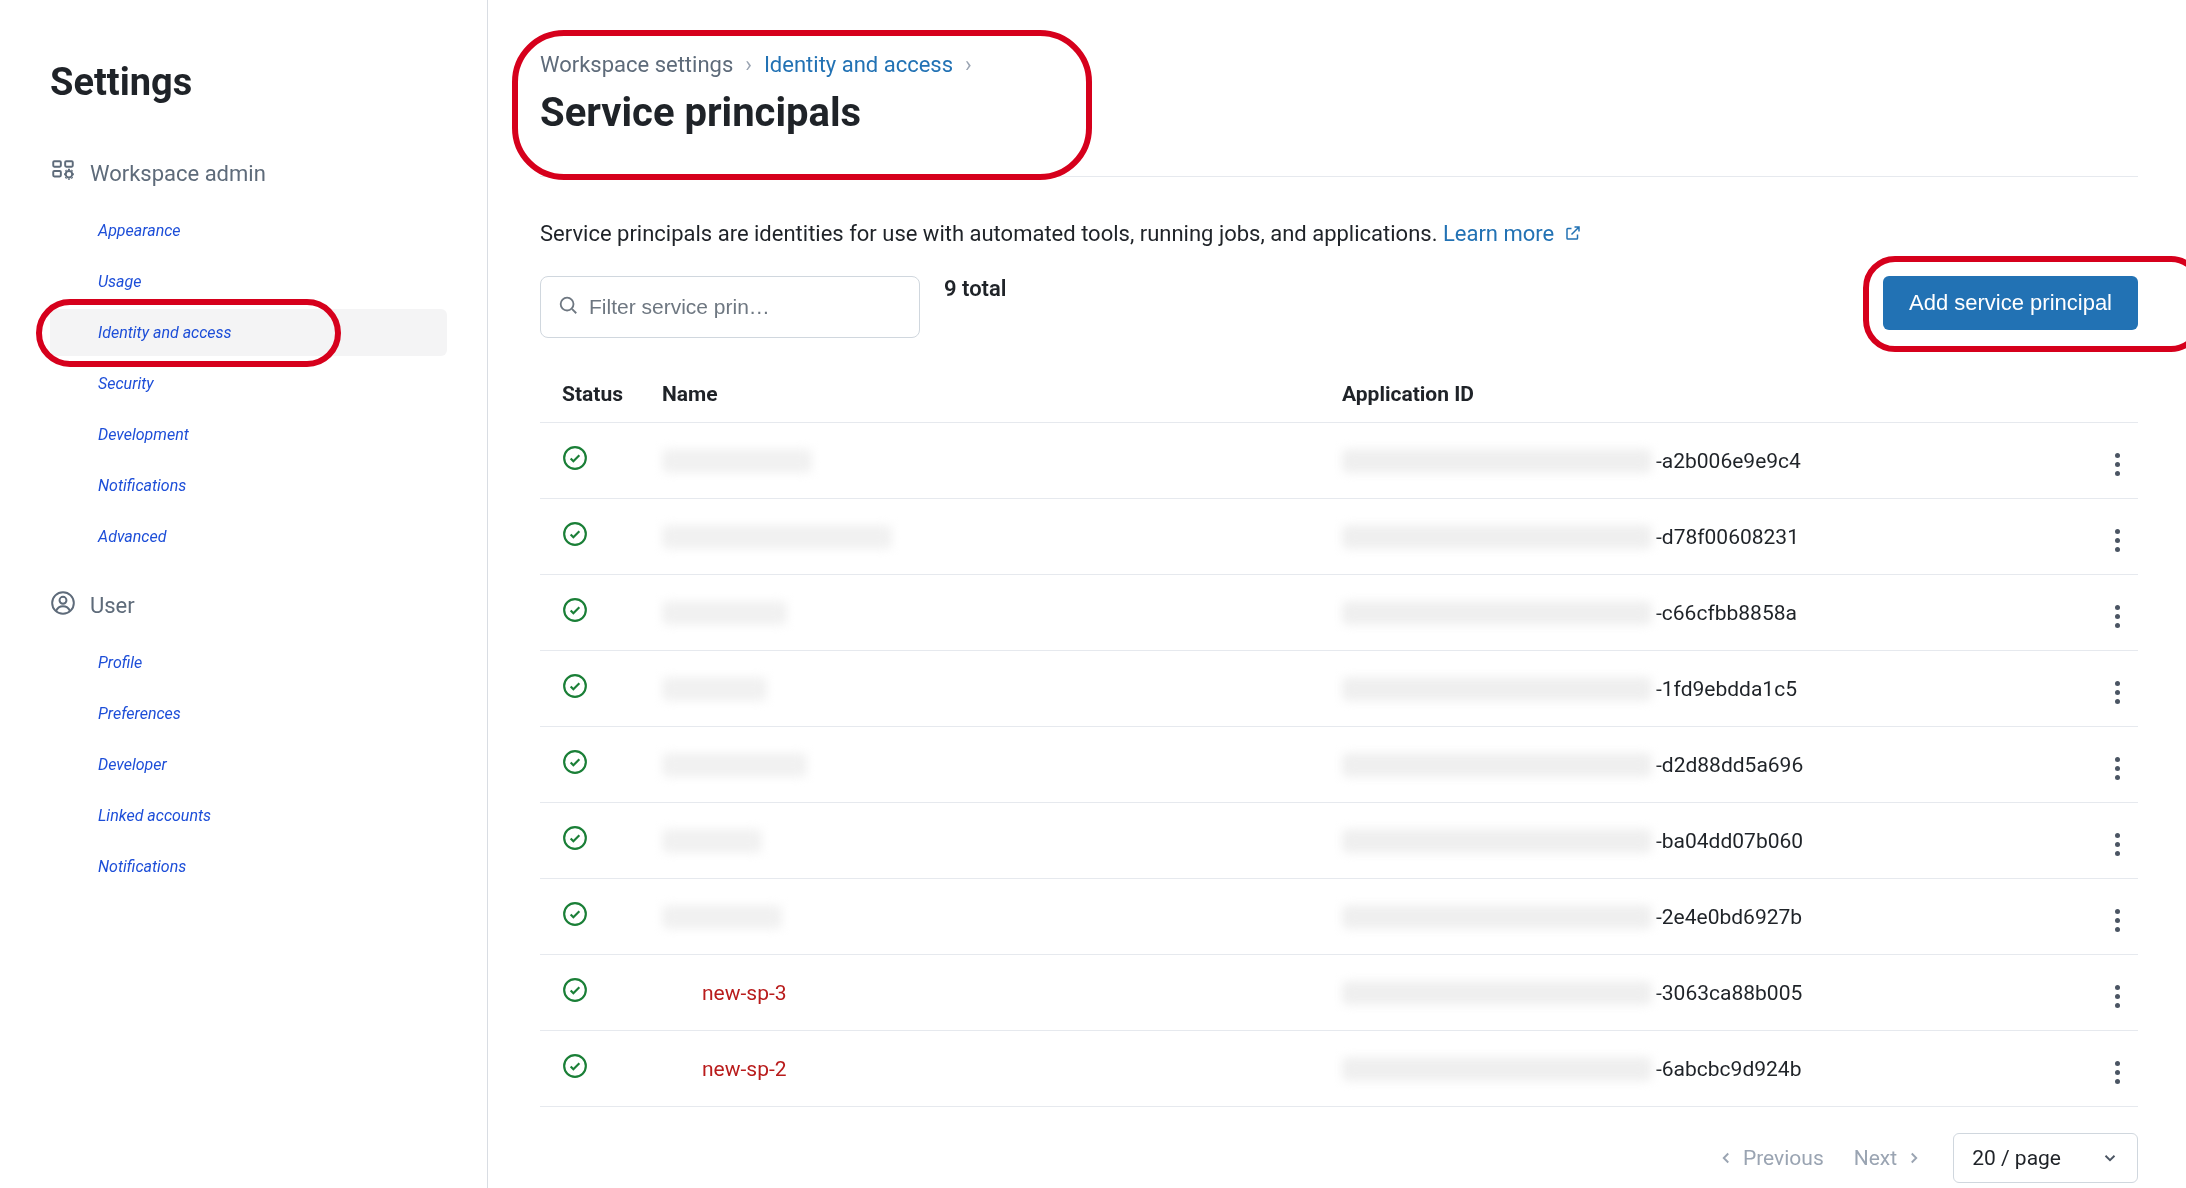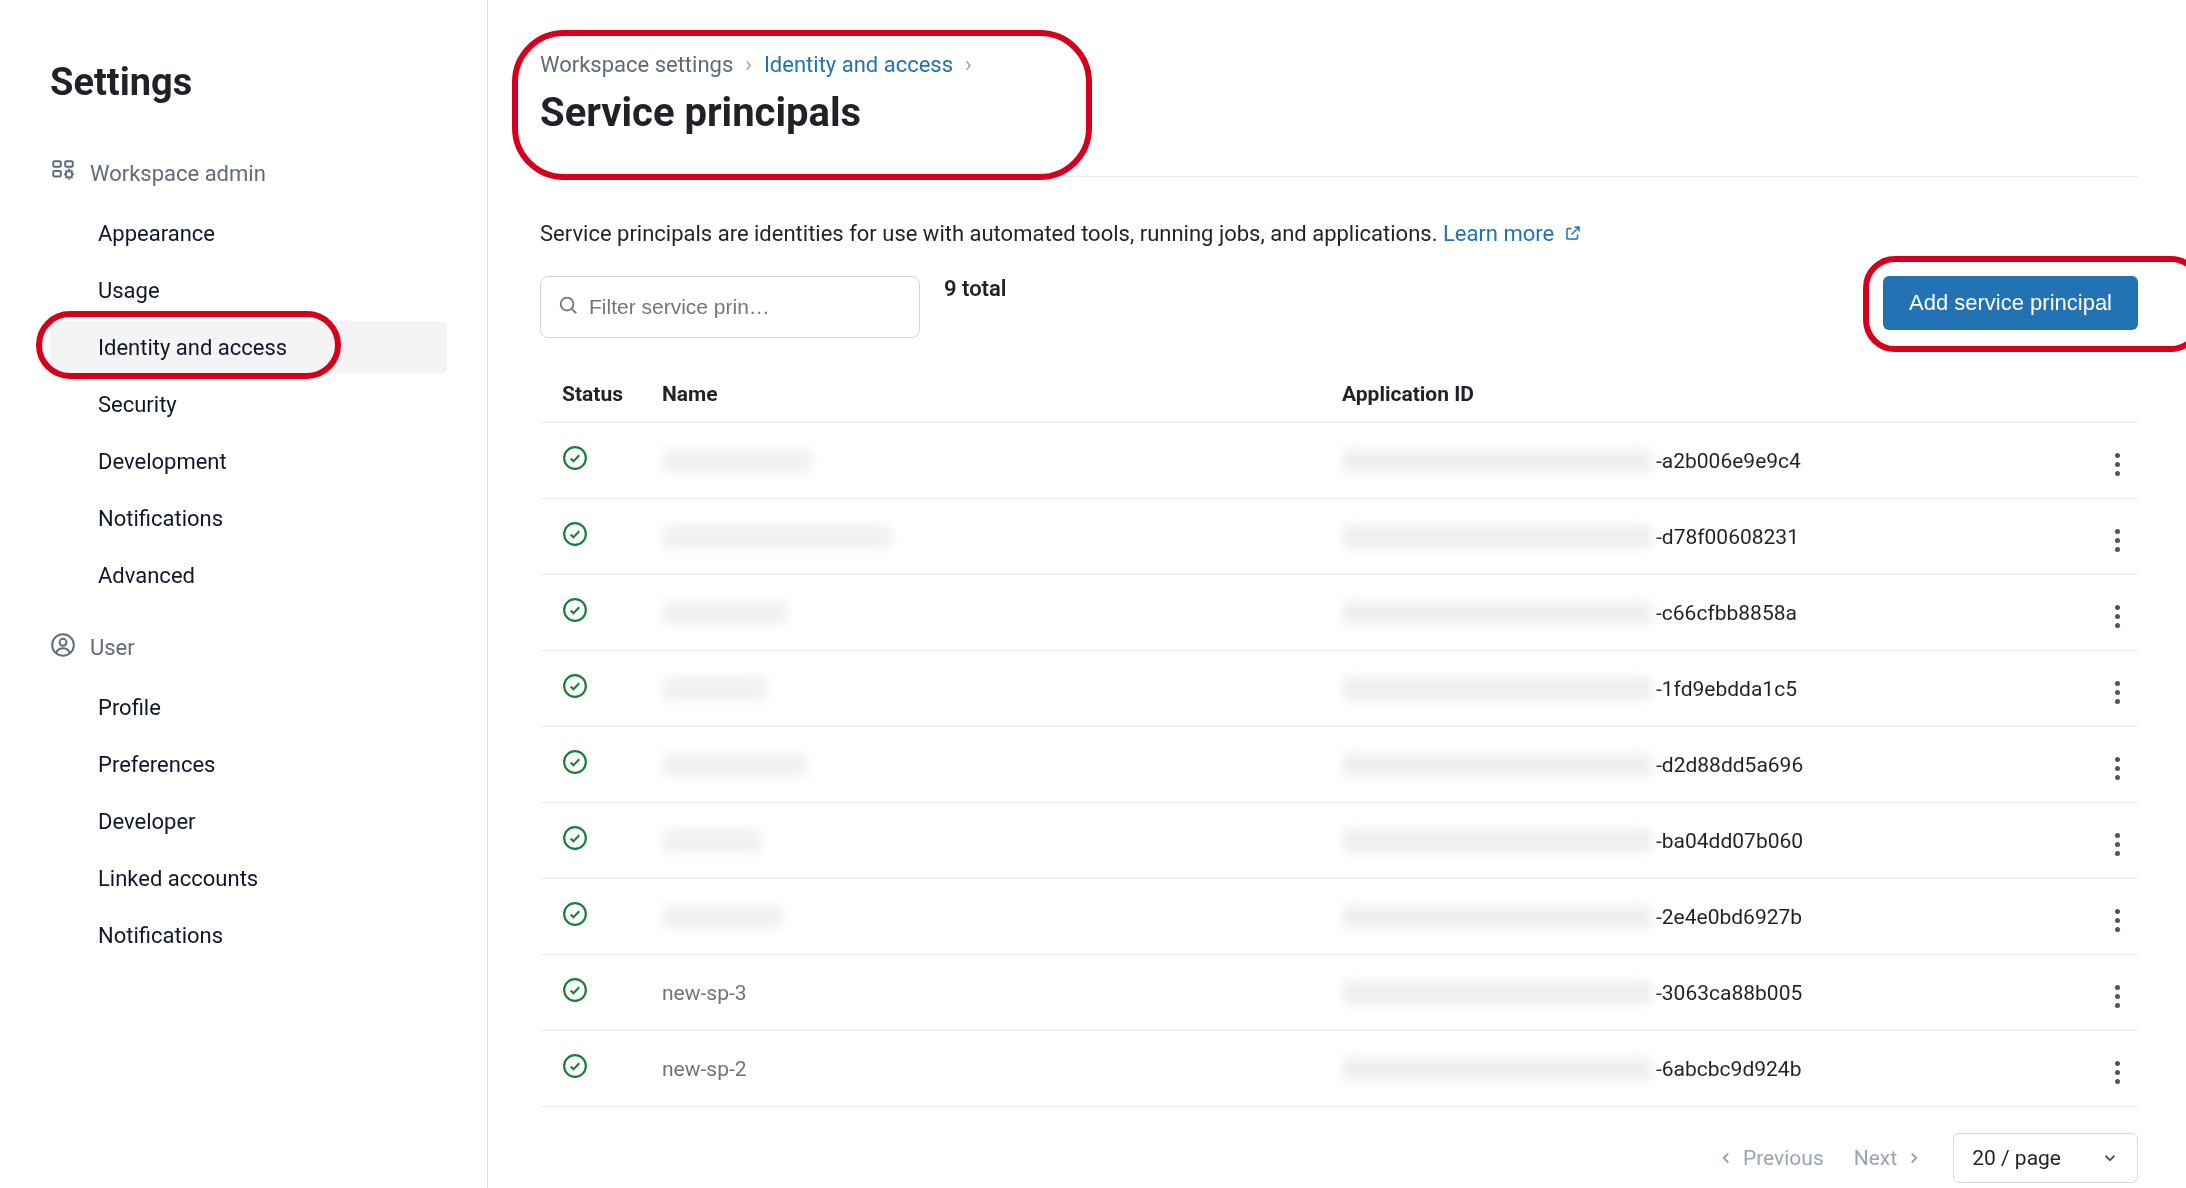--- a/index.html
+++ b/index.html
@@ -30,26 +30,27 @@
     color: #5e6b7a;
     font-size: 22px;
     margin-bottom: 18px;
     margin-top: 30px;
   }
   .nav-group-header svg { width: 26px; height: 26px; flex: 0 0 26px; }
   .nav-group-header.first { margin-top: 0; }
   .nav-item {
     display: block;
     padding: 14px 16px 14px 48px;
-    font-size: 22px;
-    color: #0f172a;
+    font-size: 16px;
+    color: #1d4ed8;
     border-radius: 6px;
     cursor: pointer;
     margin-bottom: 4px;
     position: relative;
+    font-style: italic;
   }
   .nav-item.active {
     background: #f4f4f5;
   }
   .highlight-ring {
     position: absolute;
     border: 6px solid #d6001c;
     border-radius: 36px;
     pointer-events: none;
   }
@@ -141,21 +142,21 @@
   tbody td {
     padding: 16px 12px;
     border-bottom: 1px solid #e6e9ee;
     vertical-align: middle;
   }
   .col-status { width: 110px; padding-left: 22px !important; }
   .col-name { width: 680px; }
   .col-app { }
   .col-actions { width: 60px; text-align: right; }
   .status-icon svg { width: 26px; height: 26px; }
-  .name-link { color: #737373; text-decoration: none; }
+  .name-link { color: #b91c1c; text-decoration: none; margin-left: 40px; }
   .blurred {
     display: inline-block;
     background: #f1f1f1;
     border-radius: 6px;
     filter: blur(5px);
     color: transparent;
     user-select: none;
   }
   .appid-cell { display: flex; align-items: center; gap: 4px; }
   .appid-prefix-blur {

